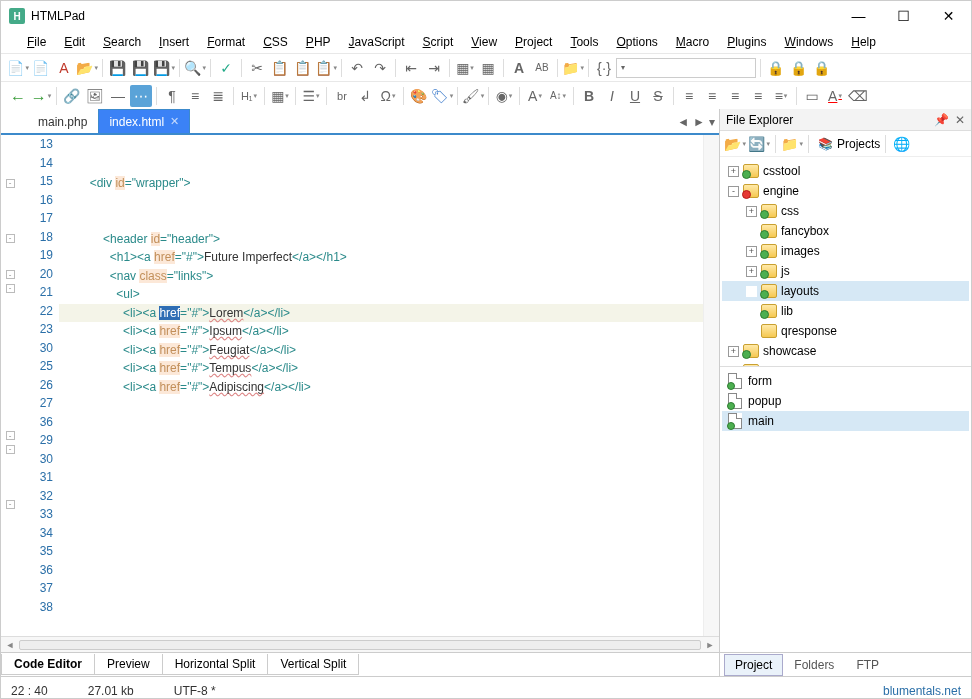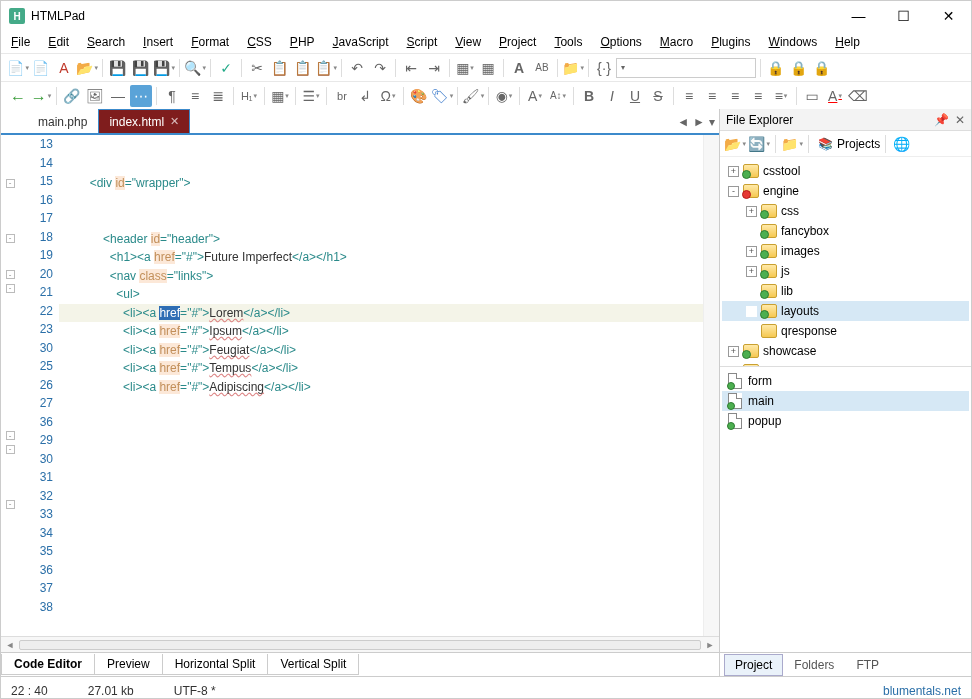--- a/index.html
+++ b/index.html
@@ -7,41 +7,41 @@
 
 
 .titlebar { height: 30px; display: flex; align-items: center; justify-content: space-between; padding-left: 8px; }
 .titlebar-left { display: flex; align-items: center; gap: 6px; }
 .titlebar-left .logo { width: 16px; height: 16px; background: #4a8; color:#fff; font-weight:bold; font-size:10px; display:flex; align-items:center; justify-content:center; border-radius:2px; }
 .titlebar-title { font-size: 12px; }
 .win-controls { display: flex; }
 .win-btn { width: 45px; height: 30px; display:flex; align-items:center; justify-content:center; font-size:14px; }
 
 
-.menubar { height: 22px; display: flex; align-items: center; padding: 0 2px; gap: 2px; }
+.menubar { height: 22px; display: flex; align-items: center; padding: 0 18px; gap: 2px; }
 .menu-item { padding: 2px 8px; cursor: pointer; }
 .menu-item u { text-decoration: underline; }
 
 
 .toolbar { height: 28px; display:flex; align-items:center; border-top:1px solid #e8e8e8; padding:0 6px; gap:1px; }
 .tool { width: 22px; height: 22px; display:flex; align-items:center; justify-content:center; border-radius:2px; font-size:14px; color:#666; }
 .tool.dd::after { content:"▾"; font-size:7px; margin-left:1px; color:#888; }
 .sep { width:1px; height:18px; background:#ddd; margin:0 3px; }
 .tool-combo { width:140px; height:20px; border:1px solid #ccc; background:#fff; font-size:11px; padding:0 4px; display:flex; align-items:center; justify-content:space-between; }
 .tool-combo::after { content:"▾"; font-size:8px; color:#666; }
 
 
 .main { flex:1; display:flex; min-height:0; }
 
 
 .editor-pane { flex:1; display:flex; flex-direction:column; min-width:0; }
 .tabbar { height:26px; display:flex; align-items:flex-end; background:#fff; border-bottom:2px solid #3c8acb; position:relative; }
 .tab { height:24px; padding:0 10px; display:flex; align-items:center; gap:6px; border:1px solid transparent; border-bottom:none; cursor:pointer; font-size:12px; }
 .tab.inactive { color:#333;margin-left:26px; }
-.tab.active { background:#7f1d1d; color:#fff; border-color:#3c8acb; }
+.tab.active { background:#3b82f6; color:#fff; border-color:#3c8acb; }
 .tab .close { font-size:11px; opacity:.7; }
 .tabbar-nav { position:absolute; right:4px; bottom:4px; display:flex; gap:4px; font-size:10px; color:#666; }
 .tabbar-nav span { cursor:pointer; }
 
 .code-area { flex:1; display:flex; min-height:0; background:#fff; overflow:hidden; position:relative; }
 .fold-gutter { width:18px; background:#fff; border-right:0; padding-top:2px; }
 .fold-mark { height:18.5px; display:flex; align-items:center; justify-content:center; color:#888; font-size:9px; }
 .fold-mark.box { border:1px solid #bbb; width:9px; height:9px; display:flex; align-items:center; justify-content:center; margin:4.5px auto; font-size:8px; line-height:1; }
 .gutter { width:40px; text-align:right; color:#2a6fa8; padding:0 6px 0 0; font-family: Consolas, monospace; font-size:13px; line-height:18.5px; background:#fff; }
 .gutter .ln { height:18.5px; }
@@ -374,33 +374,33 @@
           </div>
           <div class="tree-label">images</div>
         </div>
         <div class="tree-row" style="padding-left: 24px;">
           <div class="tree-exp">+</div>
           <div class="tree-icon folder">
             <div class="badge green"></div>
           </div>
           <div class="tree-label">js</div>
         </div>
-        <div class="tree-row" style="padding-left: 24px;">
-          <div class="tree-exp empty"></div>
-          <div class="tree-icon folder">
-            <div class="badge green"></div>
-          </div>
-          <div class="tree-label">lib</div>
-        </div>
         <div class="tree-row selected" style="padding-left: 24px;">
           <div class="tree-exp empty"></div>
           <div class="tree-icon folder">
             <div class="badge green"></div>
           </div>
           <div class="tree-label">layouts</div>
+        </div>
+        <div class="tree-row" style="padding-left: 24px;">
+          <div class="tree-exp empty"></div>
+          <div class="tree-icon folder">
+            <div class="badge green"></div>
+          </div>
+          <div class="tree-label">lib</div>
         </div>
         <div class="tree-row" style="padding-left: 24px;">
           <div class="tree-exp empty"></div>
           <div class="tree-icon folder"></div>
           <div class="tree-label">qresponse</div>
         </div>
         <div class="tree-row" style="padding-left: 6px;">
           <div class="tree-exp">+</div>
           <div class="tree-icon folder">
             <div class="badge green"></div>
@@ -413,31 +413,31 @@
           <div class="tree-label">templates</div>
         </div>
       </div>
     <div class="filelist" id="filelist">
         <div class="file-row">
           <div class="file-icon">
             <div class="dot"></div>
           </div>
           <div>form</div>
         </div>
+        <div class="file-row">
+          <div class="file-icon">
+            <div class="dot"></div>
+          </div>
+          <div>popup</div>
+        </div>
         <div class="file-row selected">
           <div class="file-icon">
             <div class="dot"></div>
           </div>
           <div>main</div>
-        </div>
-        <div class="file-row">
-          <div class="file-icon">
-            <div class="dot"></div>
-          </div>
-          <div>popup</div>
         </div>
       </div>
     <div class="sidebar-bottom-tabs" id="sidebar-bottom-tabs">
         <div class="stab active">Project</div>
         <div class="stab">Folders</div>
         <div class="stab">FTP</div>
       </div>
   </div>
 </div>
 

